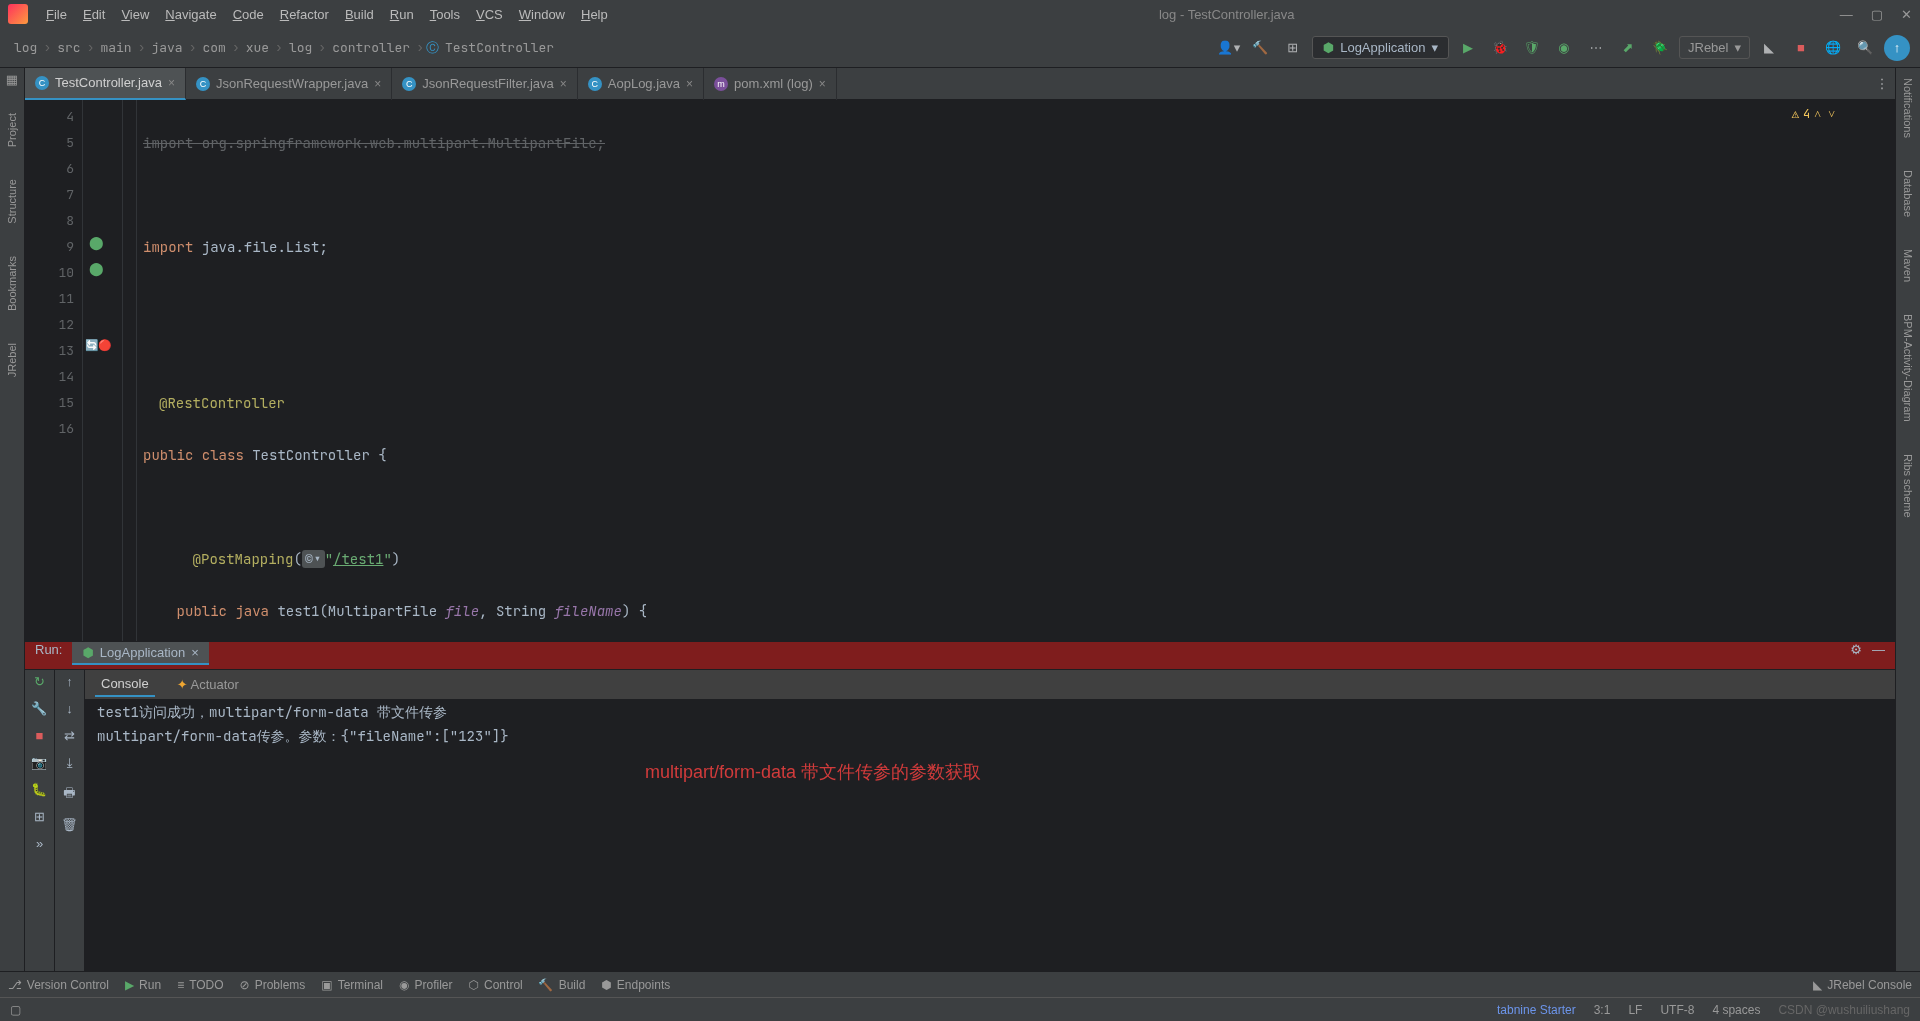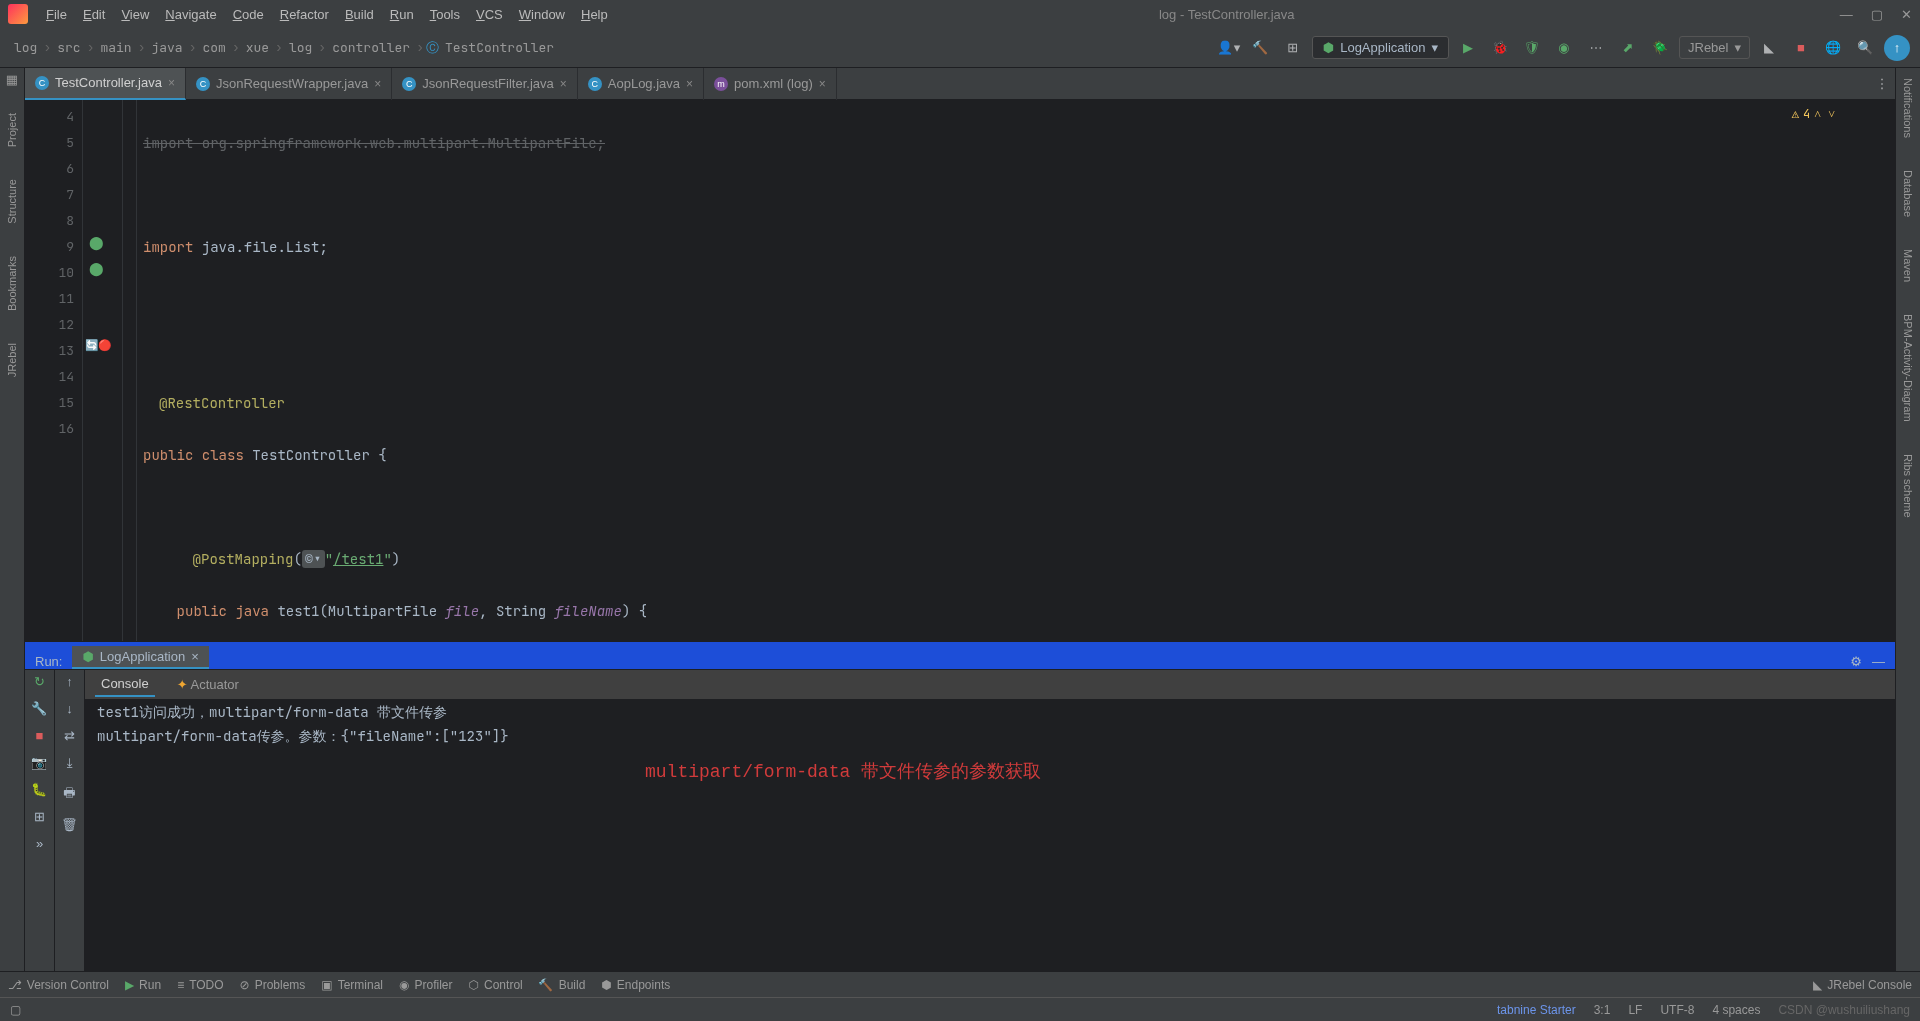--- a/index.html
+++ b/index.html
@@ -46,31 +46,31 @@
 .editor { flex:1; display:flex; background:#1e1f22; overflow:hidden; position:relative; }
 .gutter { width:58px; background:#1e1f22; text-align:right; padding:4px 8px 0 0; color:#606366; font-size:13px; line-height:26px; border-right:1px solid #313438; }
 .icon-gutter { width:40px; background:#1e1f22; border-right:1px solid #313438; position:relative; }
 .fold-gutter { width:14px; background:#1e1f22; border-right:1px solid #313438; }
 .code { flex:1; padding:4px 0 0 6px; font-size:14px; line-height:26px; white-space:pre; }
 .kw { color:#cf8e6d; } .anno { color:#b3ae60;padding-left:16px; } .str { color:#6aab73; } .type { color:#a9b7c6; } .field { color:#9876aa; font-style:italic; } .url { color:#6aab73; text-decoration:underline; }
 .warn-badge { position:absolute; top:6px; right:60px; color:#f2c55c; font-size:12px; display:flex; align-items:center; gap:4px; }
 
 
 .runpanel { height:330px; background:#2b2d30; border-top:1px solid #1e1f22; display:flex; flex-direction:column; }
-.run-header { height:28px; background:#1d4ed8; display:flex; align-items:flex-end; padding:0 10px; gap:10px; border-bottom:1px solid #1e1f22; }
+.run-header { height:28px; background:#7f1d1d; display:flex; align-items:flex-start; padding:0 10px; gap:10px; border-bottom:1px solid #1e1f22; }
 .run-tab { background:#4e5254; padding:3px 10px; border-bottom:2px solid #3592c4; display:flex; align-items:center; gap:6px; }
 .run-body { flex:1; display:flex; }
 .run-toolbar { width:30px; background:#3c3f41; display:flex; flex-direction:column; align-items:center; padding-top:4px; gap:12px; border-right:1px solid #1e1f22; }
 .run-toolbar2 { width:30px; background:#3c3f41; display:flex; flex-direction:column; align-items:center; padding-top:4px; gap:12px; border-right:1px solid #1e1f22; }
 .run-content { flex:1; display:flex; flex-direction:column; }
 .run-subtabs { height:30px; display:flex; align-items:center; gap:16px; padding:0 10px; background:#404040; border-bottom:1px solid #1e1f22; }
 .run-subtab { padding:4px 6px; color:#999; cursor:pointer; }
 .run-subtab.active { border-bottom:2px solid #3592c4; color:#d0d0d0; }
 .console { flex:1; padding:0 12px; font-size:14px; line-height:24px; background:#1e1f22; position:relative; }
-.annotation { position:absolute; top:60px; left:560px; color:#d13b3b; font-size:18px; font-family:Liberation Mono, monospace; }
+.annotation { position:absolute; top:60px; left:560px; color:#d13b3b; font-size:18px; font-family:Liberation Sans, sans-serif; }
 
 
 .bottombar { height:26px; background:#3c3f41; border-top:1px solid #1e1f22; display:flex; align-items:center; padding:0 8px; gap:16px; font-size:12px; color:#999; }
 .bbtn { display:flex; align-items:center; gap:5px; cursor:pointer; }
 .statusbar { height:24px; background:#3c3f41; border-top:1px solid #555; display:flex; align-items:center; justify-content:flex-end; padding:0 10px; gap:18px; font-size:12px; color:#999; }
 .tabnine { color:#6c95eb; }
 </style>
 </head>
 <body>
 

